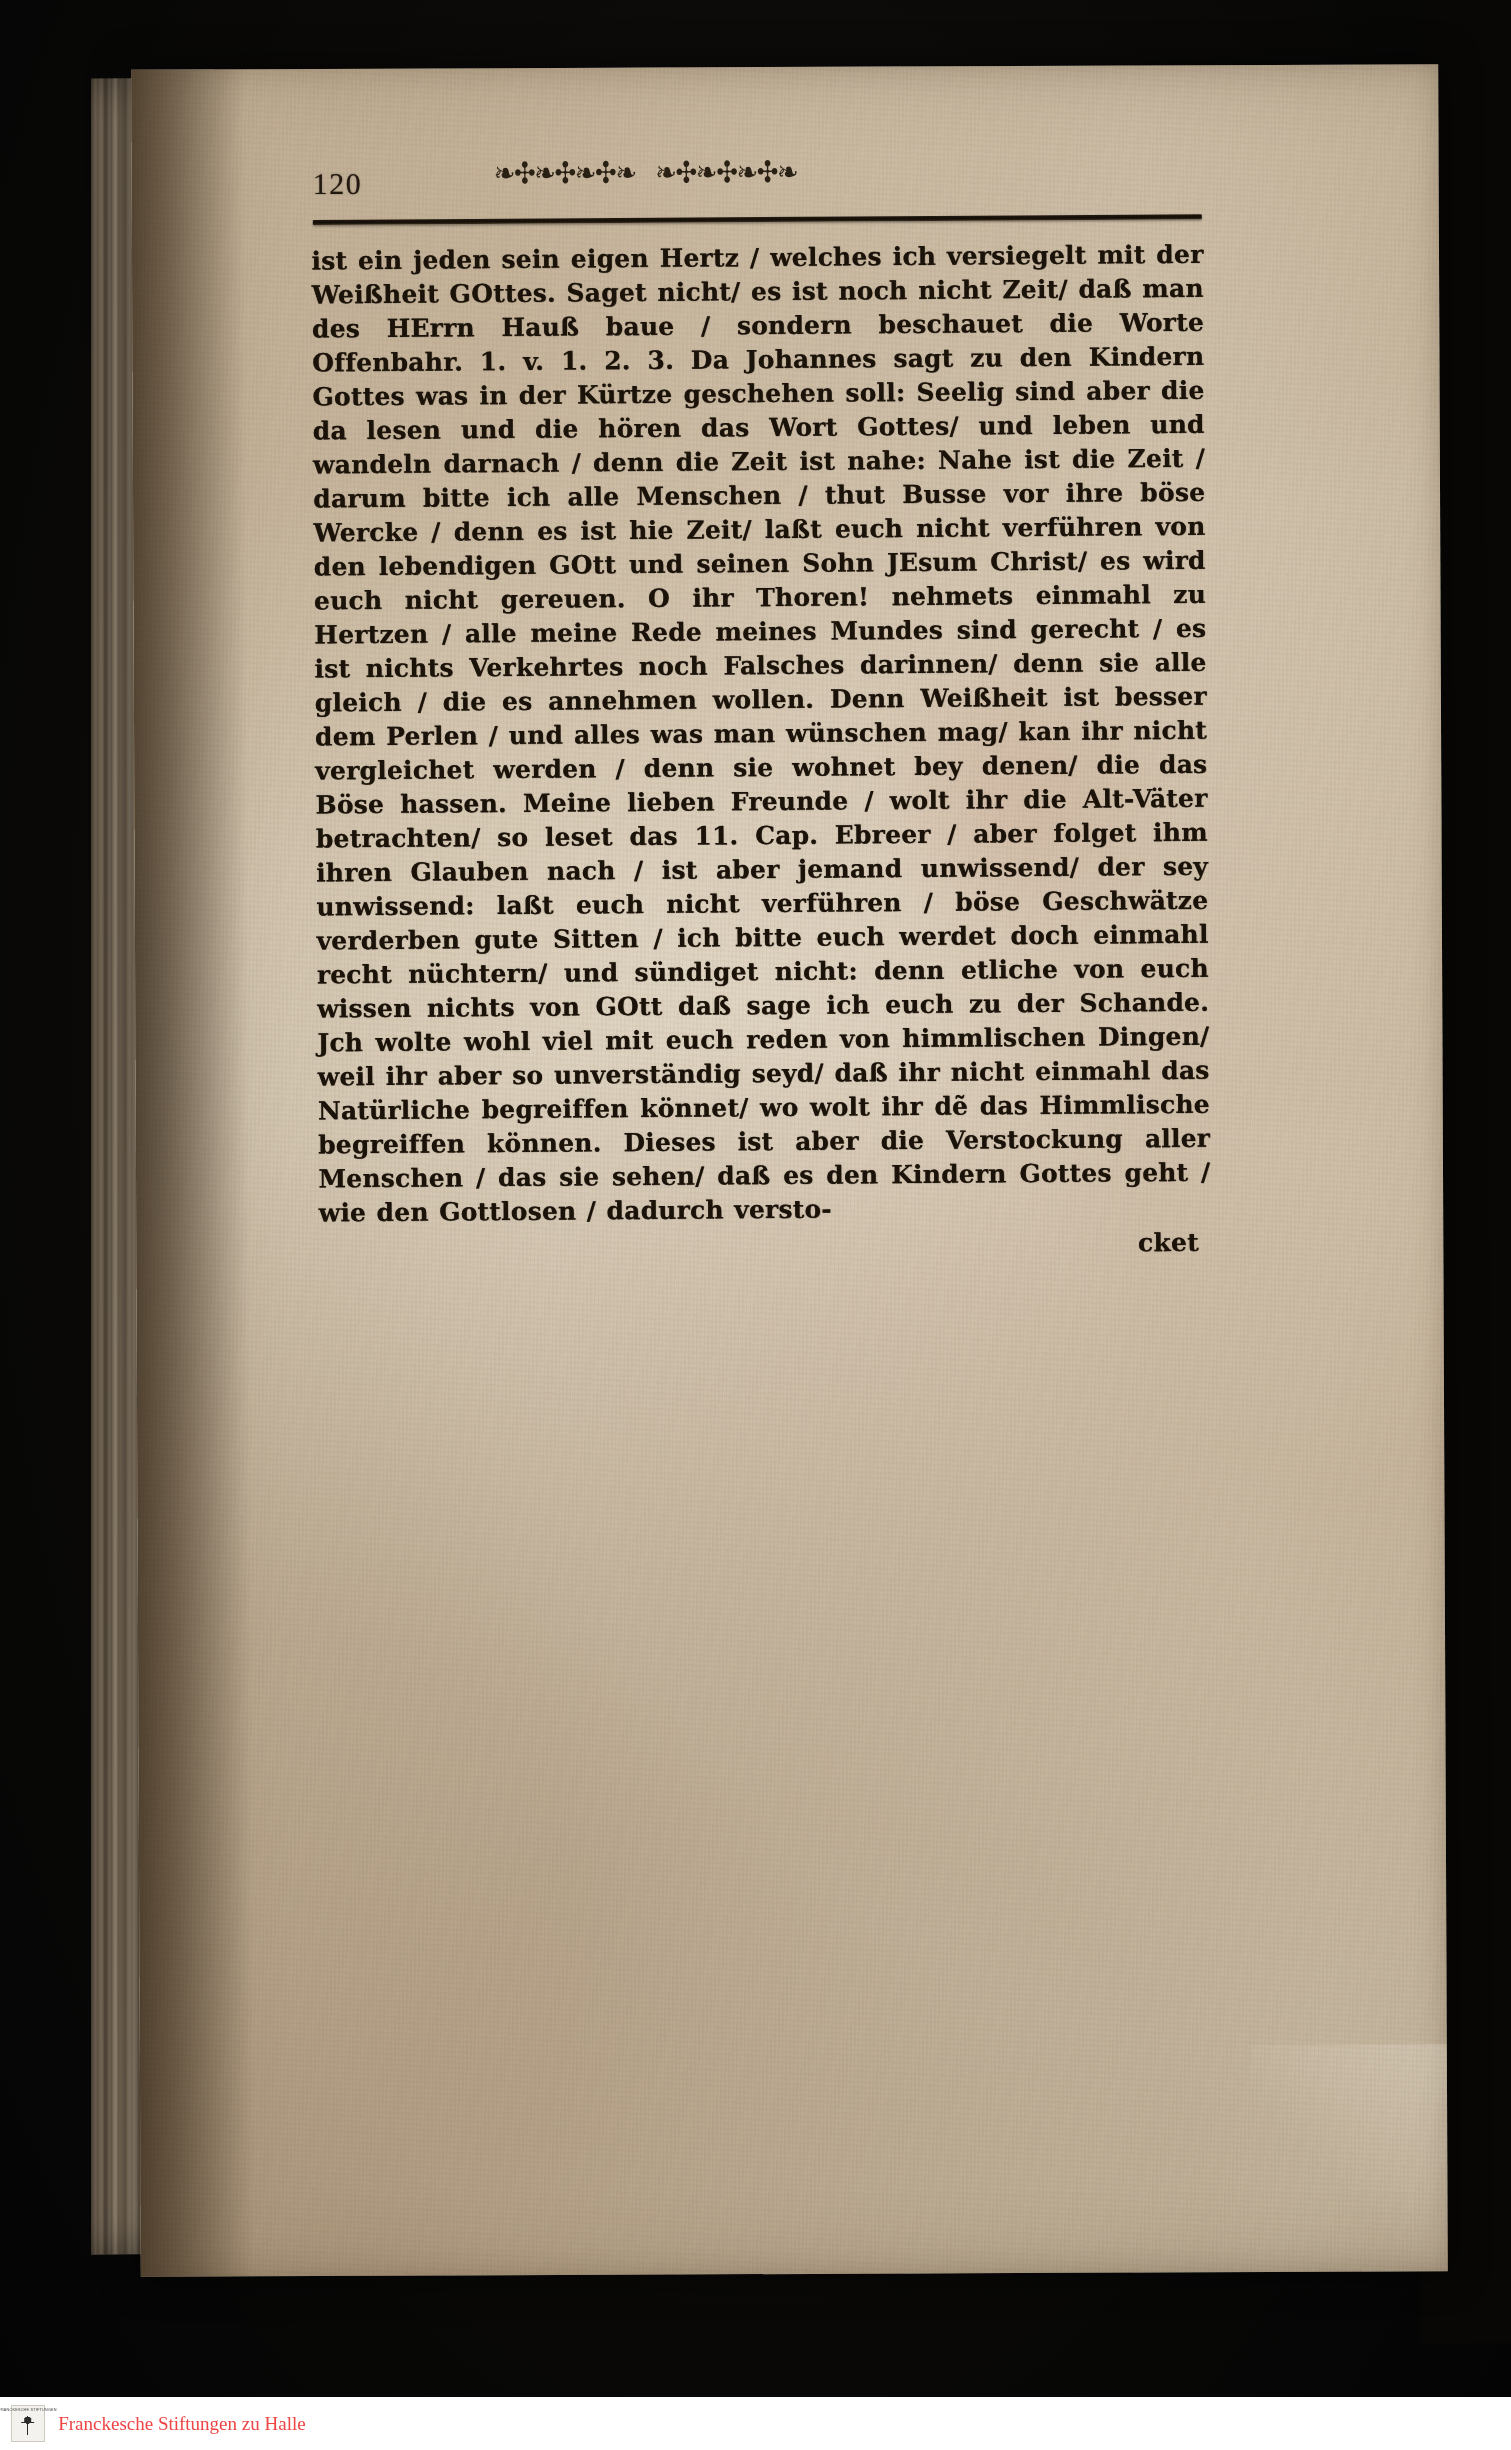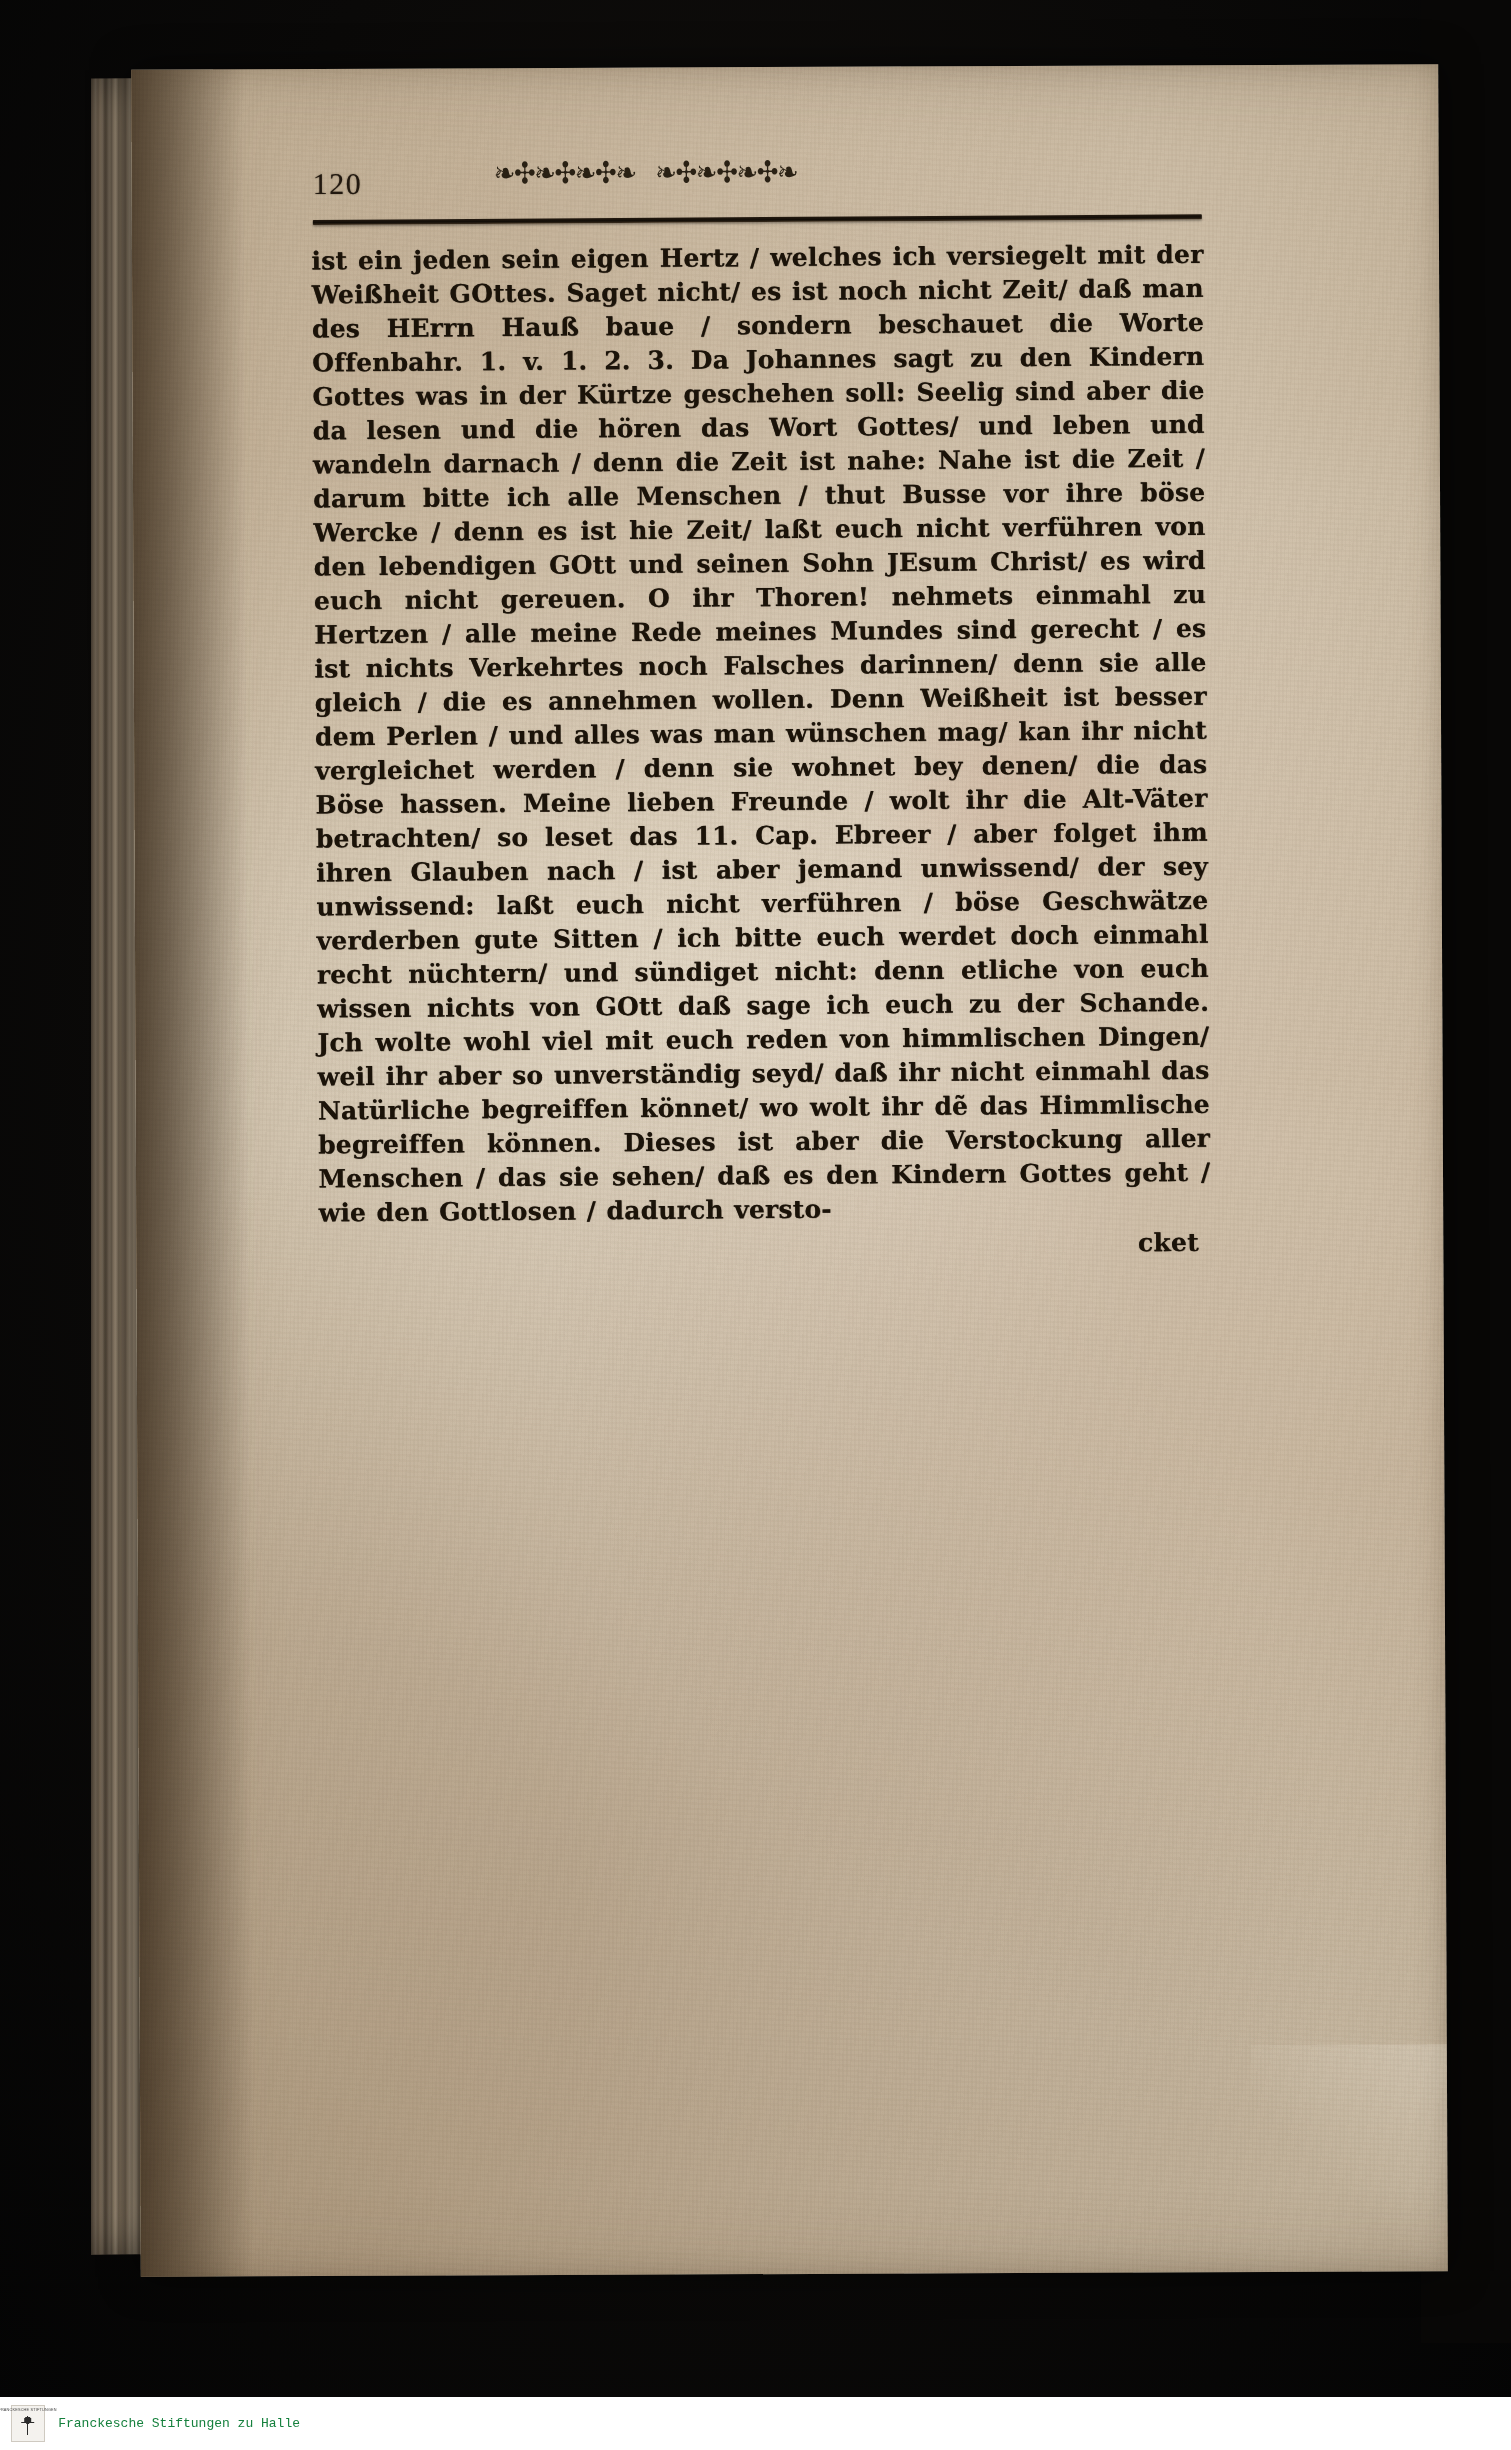--- a/index.html
+++ b/index.html
@@ -261,23 +261,23 @@
     top: 9.8px;
     transform: translateX(-50%);
     width: 13.6px;
     height: 19.6px;
     background:
       radial-gradient(circle at 50% 22%, #2b2b2b 0 22%, transparent 23%),
       linear-gradient(180deg, transparent 0 30%, #2b2b2b 30% 36%, transparent 36%),
       linear-gradient(90deg, transparent 0 44%, #2b2b2b 44% 56%, transparent 56%);
   }
   .footer-text {
-    font-family: Liberation Mono, monospace;
-    font-size: 13px;
-    color: #15803d;
+    font-family: Liberation Serif, serif;
+    font-size: 19px;
+    color: #ef4444;
   }
 </style>
 </head>
 <body>
 
 <div class="backdrop"></div>
 <div class="right-dark"></div>
 
 <div class="book">
 

